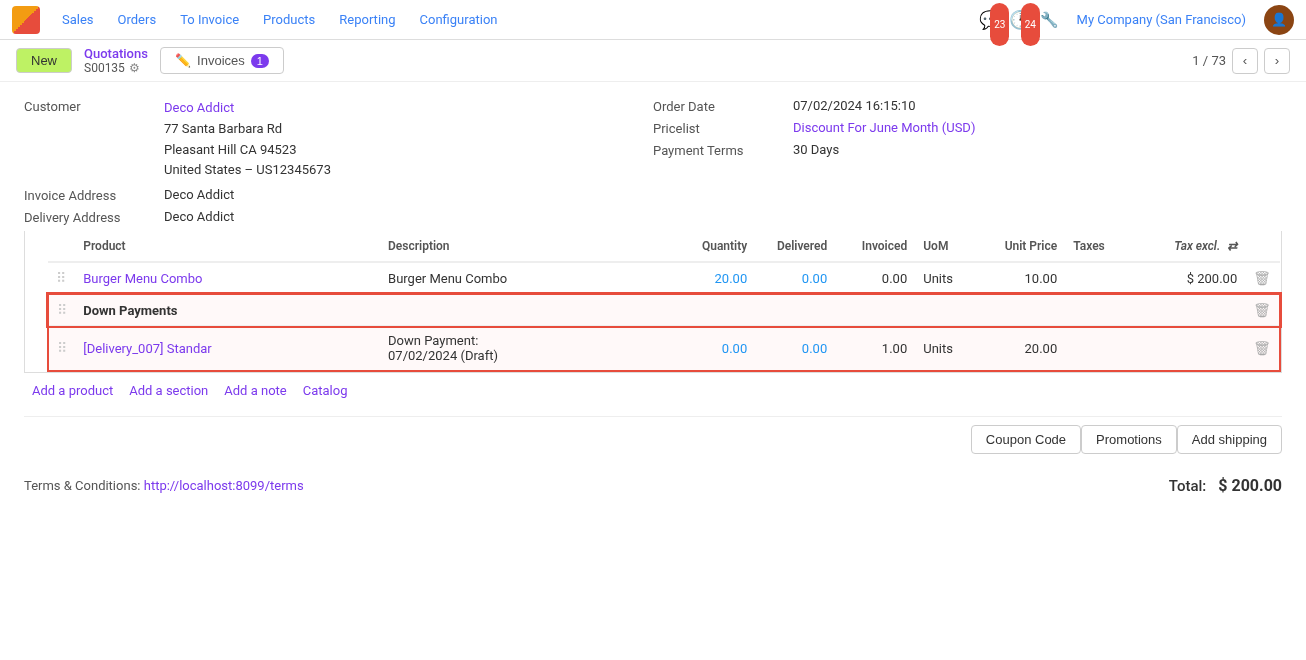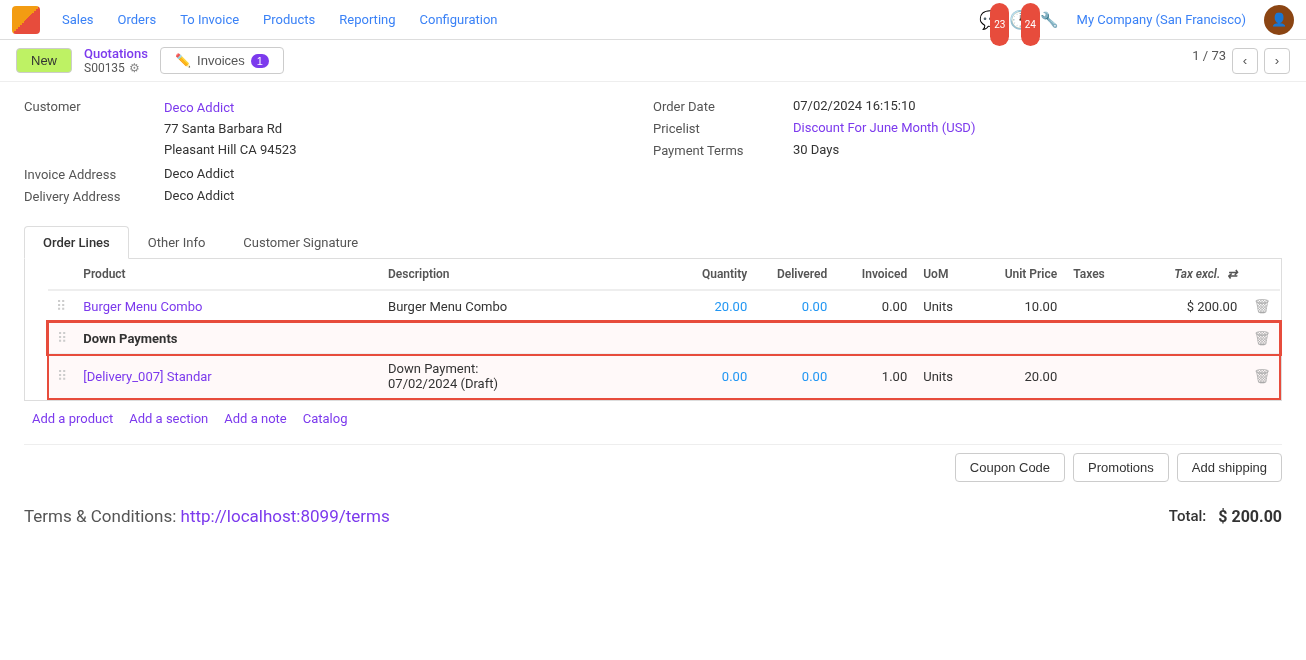--- a/index.html
+++ b/index.html
@@ -34,21 +34,21 @@
     }
     .breadcrumb-section { display: flex; flex-direction: column; }
     .breadcrumb-title { color: #7c3aed; font-size: 13px; font-weight: 500; cursor: pointer; }
     .breadcrumb-sub { font-size: 12px; color: #555; display: flex; align-items: center; gap: 4px; }
     .gear-icon { color: #888; font-size: 12px; cursor: pointer; }
     .invoice-btn {
       border: 1px solid #ccc; background: #fff; padding: 5px 14px; border-radius: 4px;
       cursor: pointer; font-size: 13px; color: #555; display: flex; align-items: center; gap: 6px;
     }
     .invoice-badge { background: #7c3aed; color: #fff; border-radius: 10px; padding: 1px 6px; font-size: 11px; }
-    .pagination { margin-left: auto; display: flex; gap: 6px; color: #555; font-size: 13px; }
+    .pagination { margin-left: auto; display: flex; align-items: center; gap: 6px; color: #555; font-size: 13px; }
     .pag-btn { border: 1px solid #ccc; background: #fff; width: 26px; height: 26px; display: flex; align-items: center; justify-content: center; border-radius: 4px; cursor: pointer; color: #555; }
 
     
     .main-content { padding: 16px 24px; overflow-y: auto; height: calc(660px - 80px); }
     .field-row { display: flex; align-items: flex-start; margin-bottom: 6px; }
     .field-label { width: 140px; color: #555; font-size: 13px; padding-top: 1px; flex-shrink: 0; }
     .field-value { color: #333; font-size: 13px; }
     .field-value.link { color: #7c3aed; cursor: pointer; }
     .field-value.multiline { line-height: 1.6; }
 
@@ -79,28 +79,28 @@
     .text-link { color: #7c3aed; cursor: pointer; }
 
     
     .del-icon { color: #aaa; cursor: pointer; font-size: 14px; }
 
     
     .add-links { display: flex; gap: 16px; padding: 10px 8px; }
     .add-link { color: #7c3aed; cursor: pointer; font-size: 13px; text-decoration: none; }
 
     
-    .bottom-actions { display: flex; justify-content: flex-end; gap: 8px; padding: 8px 0; border-top: 1px solid #eee; margin-top: 8px; }
+    .bottom-actions { display: flex; justify-content: flex-end; padding: 8px 0; border-top: 1px solid #eee; margin-top: 8px; }
     .btn-outline {
       border: 1px solid #ccc; background: #fff; padding: 6px 14px; border-radius: 4px;
       cursor: pointer; font-size: 13px; color: #333;
     }
 
     
-    .terms-row { display: flex; align-items: center; padding: 8px 0; font-size: 17px; color: #555; }
+    .terms-row { display: flex; align-items: center; padding: 8px 0; font-size: 13px; color: #555; }
     .terms-link { color: #7c3aed; cursor: pointer; }
 
     
     .total-row { display: flex; justify-content: flex-end; align-items: center; padding: 6px 0; font-size: 15px; }
     .total-label { font-weight: 500; margin-right: 12px; }
     .total-value { font-weight: 700; font-size: 16px; }
 
     
     tr.in-red-box td {
       background: #fff9f9;
@@ -164,20 +164,21 @@
 <div class="main-content" data-name="main-content">
 
   <div class="two-col" data-name="form-header">
     <div class="col-left" data-name="col-left">
       <div class="field-row" data-name="customer-field">
         <span class="field-label" data-name="customer-label">Customer</span>
         <div class="field-value multiline" data-name="customer-value">
           <div class="text-link" data-name="customer-name">Deco Addict</div>
           <div data-name="customer-address1">77 Santa Barbara Rd</div>
           <div data-name="customer-address2">Pleasant Hill CA 94523</div>
+          <div data-name="customer-address3">United States – US12345673</div>
         </div>
       </div>
       <div class="field-row" data-name="invoice-address-field">
         <span class="field-label" data-name="invoice-address-label">Invoice Address</span>
         <span class="field-value" data-name="invoice-address-value">Deco Addict</span>
       </div>
       <div class="field-row" data-name="delivery-address-field">
         <span class="field-label" data-name="delivery-address-label">Delivery Address</span>
         <span class="field-value" data-name="delivery-address-value">Deco Addict</span>
       </div>
@@ -191,25 +192,20 @@
         <span class="field-label" data-name="pricelist-label">Pricelist</span>
         <span class="field-value link" data-name="pricelist-value">Discount For June Month (USD)</span>
       </div>
       <div class="field-row" data-name="payment-terms-field">
         <span class="field-label" data-name="payment-terms-label">Payment Terms</span>
         <span class="field-value" data-name="payment-terms-value">30 Days</span>
       </div>
     </div>
   </div>
 
-  <div class="tabs" data-name="tabs">
-    <div class="tab active" data-name="tab-order-lines">Order Lines</div>
-    <div class="tab" data-name="tab-other-info">Other Info</div>
-    <div class="tab" data-name="tab-customer-signature">Customer Signature</div>
-  </div>
 
   <div class="table-wrapper" data-name="order-lines-table-wrapper">
     <table class="order-table" data-name="order-lines-table">
       <thead>
         <tr data-name="table-header-row">
           <th style="width:24px;" data-name="col-drag"></th>
           <th data-name="col-product">Product</th>
           <th data-name="col-description">Description</th>
           <th class="right" style="width:90px;margin-top:14px;" data-name="col-quantity">Quantity</th>
           <th class="right" style="width:80px;" data-name="col-delivered">Delivered</th>

